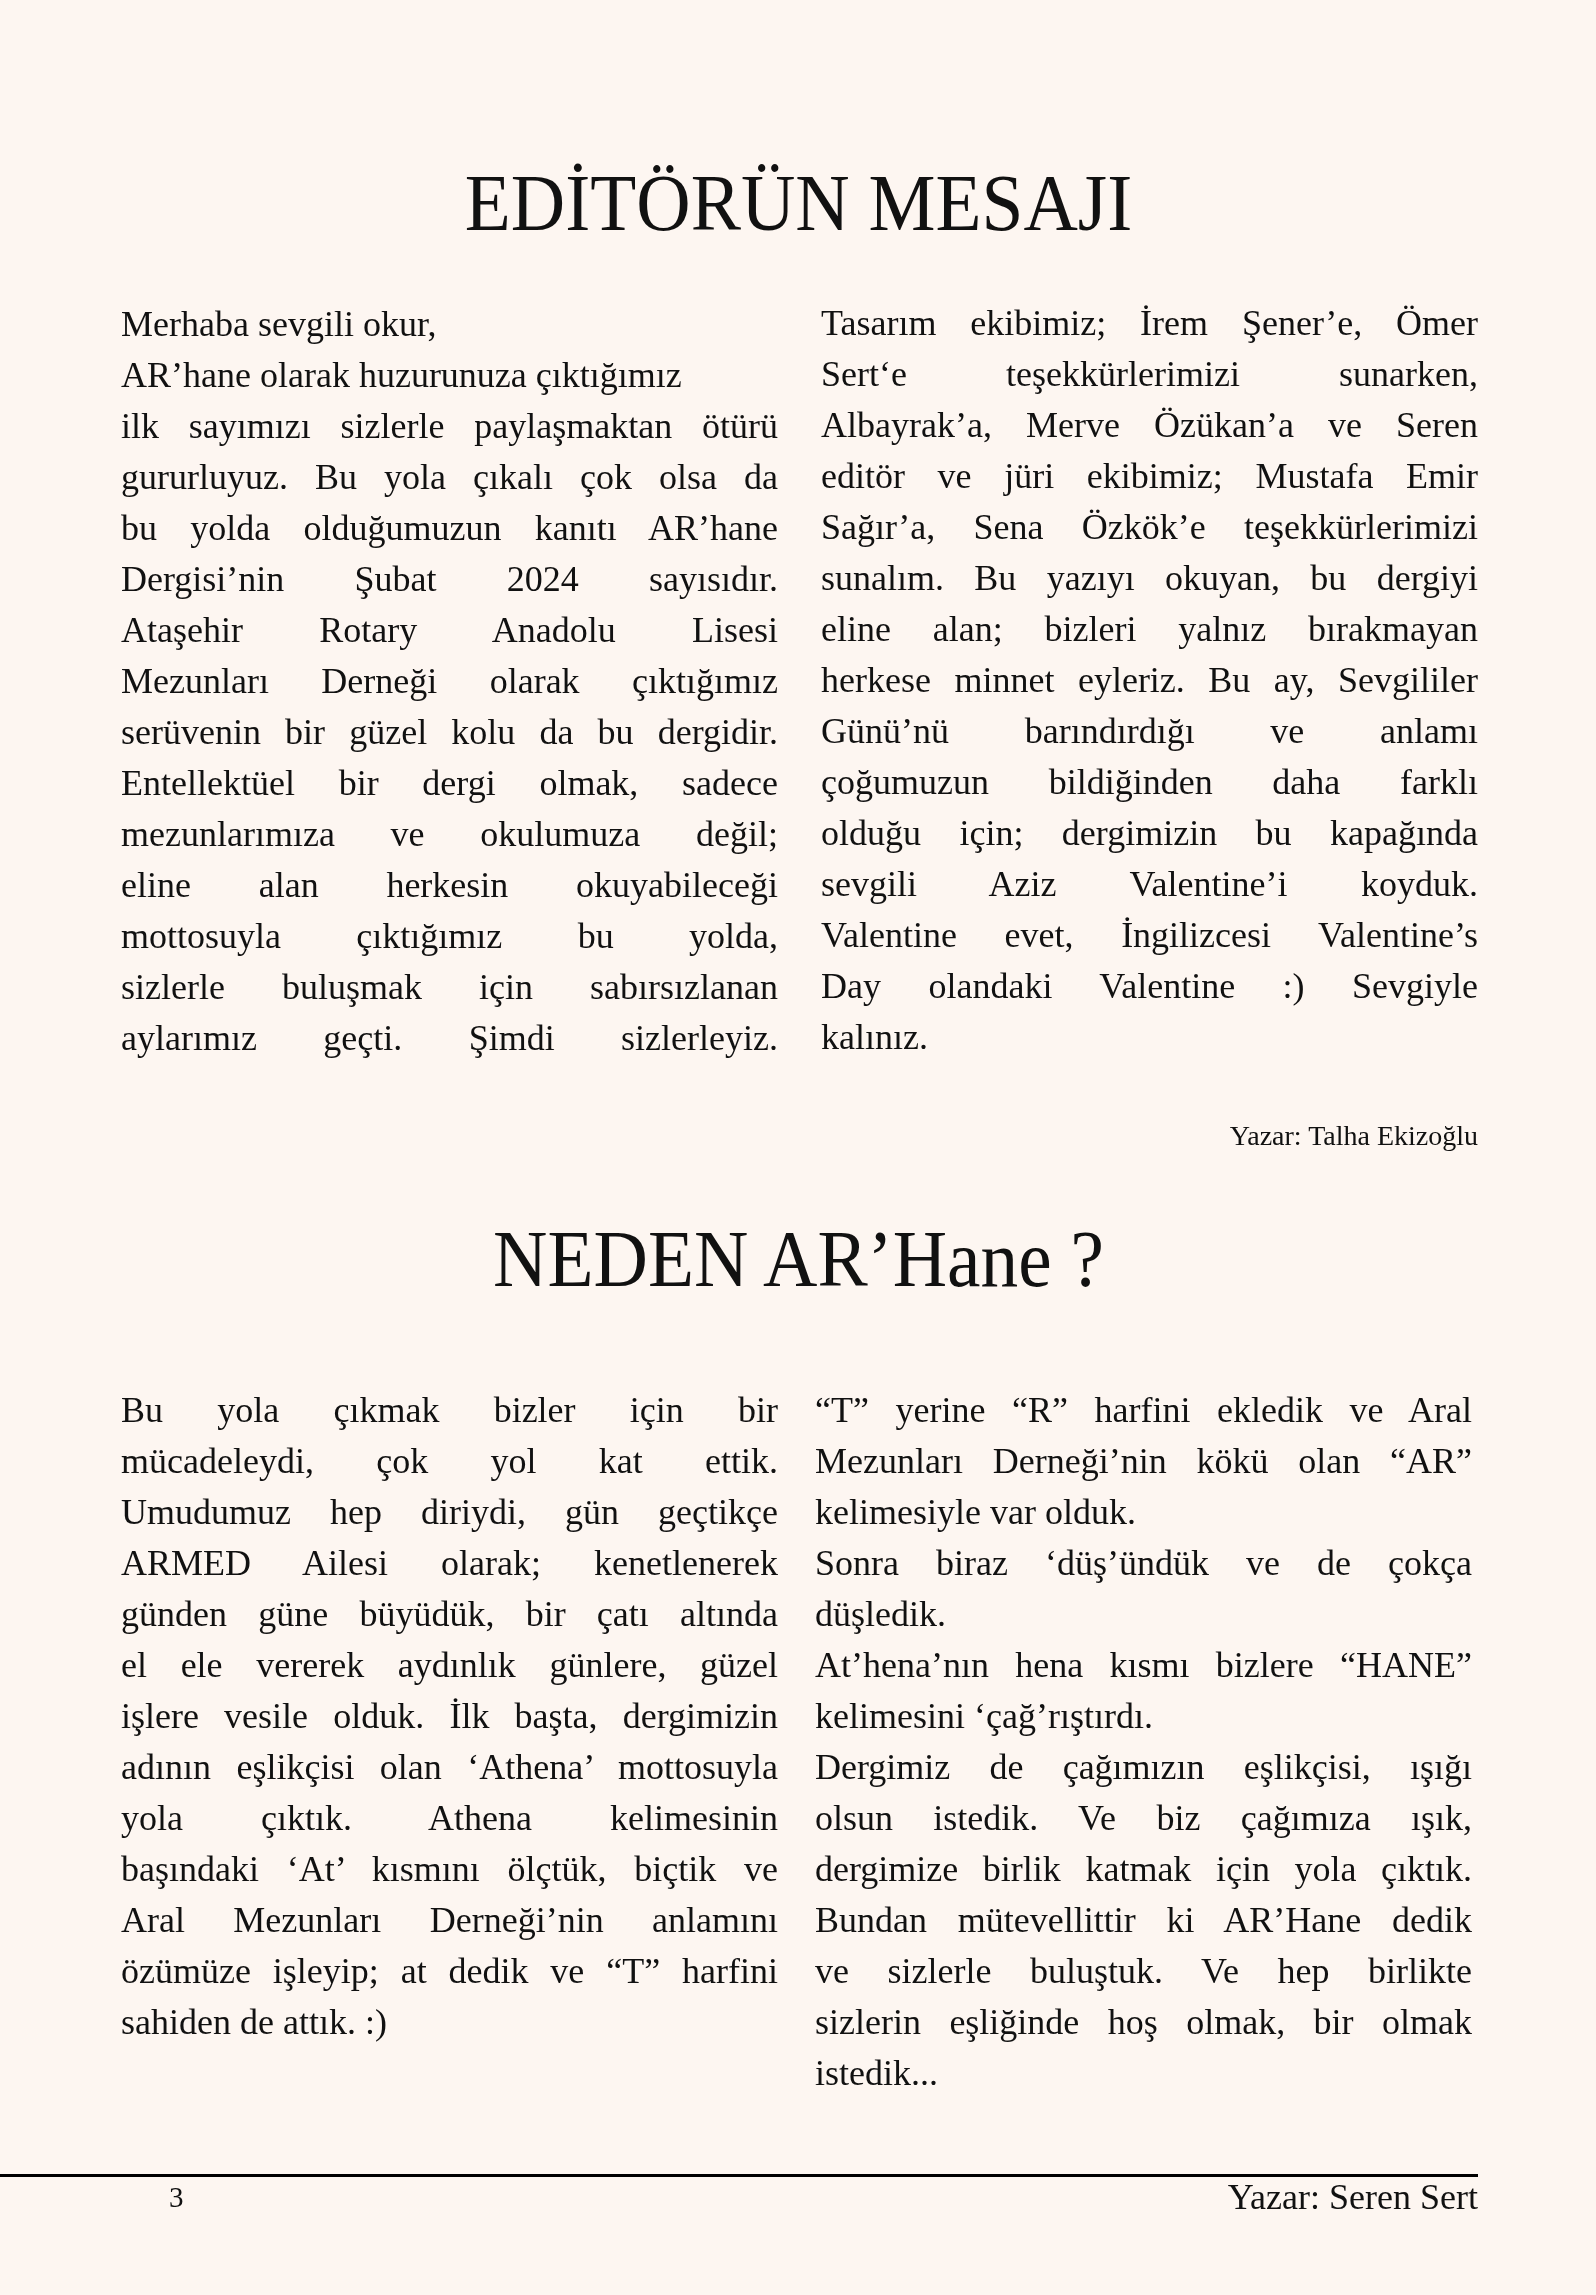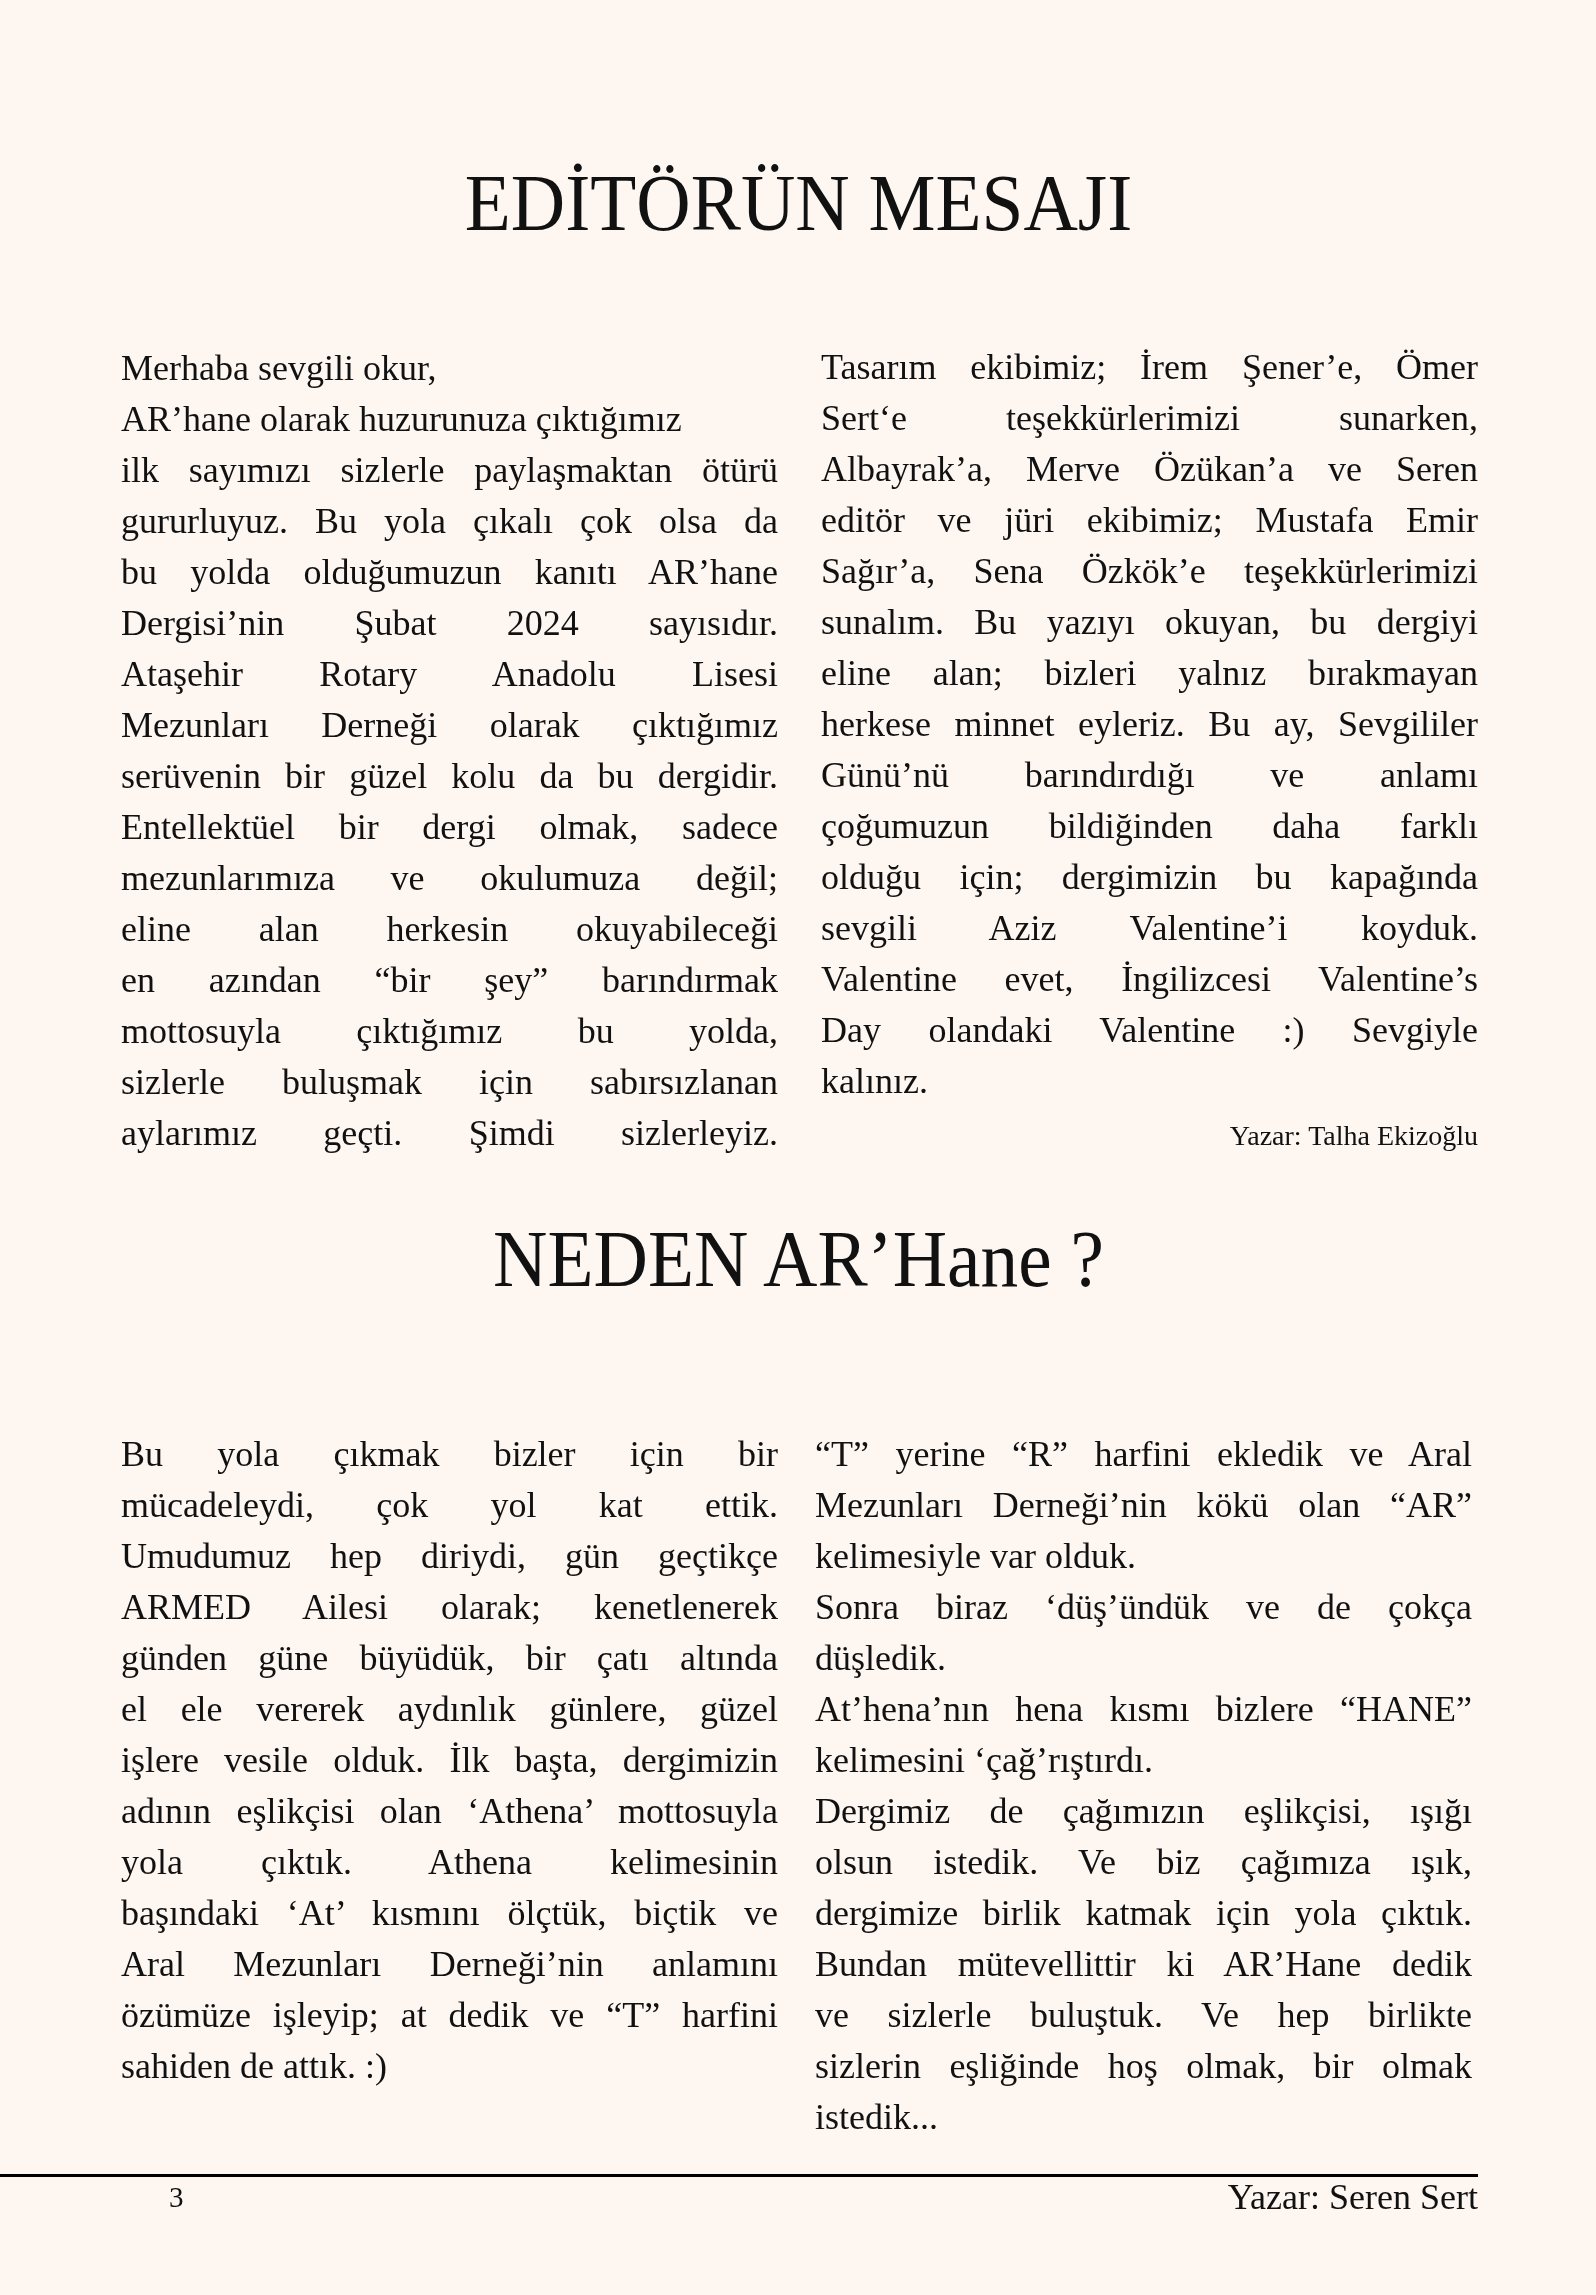--- a/index.html
+++ b/index.html
@@ -20,21 +20,20 @@
     transform-origin: center top;
   }
   .h1 { top: 157px; font-size: 81px; line-height: 93px; transform: scaleX(0.93); }
   .h2 { top: 1213px; font-size: 81px; line-height: 93px; transform: scaleX(0.93); }
   .col {
     position: absolute;
     width: 657px;
     font-size: 36px;
     line-height: 51px;
     text-align: justify;
-    margin-top: 44px;
   }
   .col .line {
     display: block;
     text-align: justify;
     text-align-last: justify;
     white-space: nowrap;
     height: 51px;
     overflow: visible;
   }
   .col .line.last { text-align-last: left; }
@@ -78,21 +77,20 @@
   <span class="line">ilk sayımızı sizlerle paylaşmaktan ötürü</span>
   <span class="line">gururluyuz. Bu yola çıkalı çok olsa da</span>
   <span class="line">bu yolda olduğumuzun kanıtı AR’hane</span>
   <span class="line">Dergisi’nin Şubat 2024 sayısıdır.</span>
   <span class="line">Ataşehir Rotary Anadolu Lisesi</span>
   <span class="line">Mezunları Derneği olarak çıktığımız</span>
   <span class="line">serüvenin bir güzel kolu da bu dergidir.</span>
   <span class="line">Entellektüel bir dergi olmak, sadece</span>
   <span class="line">mezunlarımıza ve okulumuza değil;</span>
   <span class="line">eline alan herkesin okuyabileceği</span>
-  <span class="line">en azından “bir şey” barındırmak</span>
   <span class="line">mottosuyla çıktığımız bu yolda,</span>
   <span class="line">sizlerle buluşmak için sabırsızlanan</span>
   <span class="line">aylarımız geçti. Şimdi sizlerleyiz.</span>
 </div>
 
 <div class="col c2">
   <span class="line">Tasarım ekibimiz; İrem Şener’e, Ömer</span>
   <span class="line">Sert‘e teşekkürlerimizi sunarken,</span>
   <span class="line">Albayrak’a, Merve Özükan’a ve Seren</span>
   <span class="line">editör ve jüri ekibimiz; Mustafa Emir</span>

